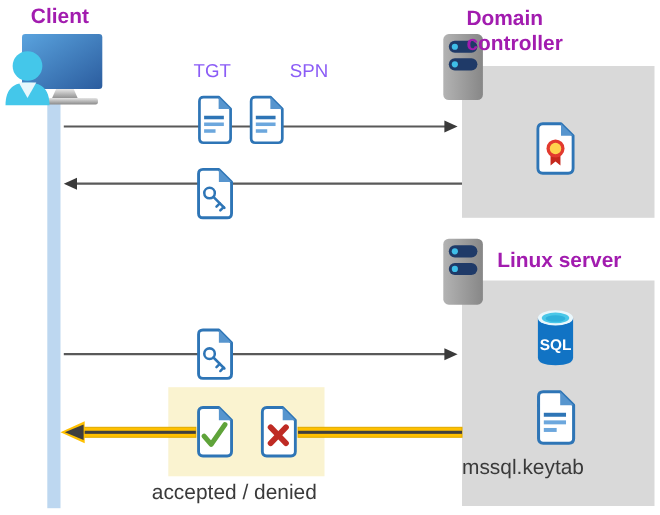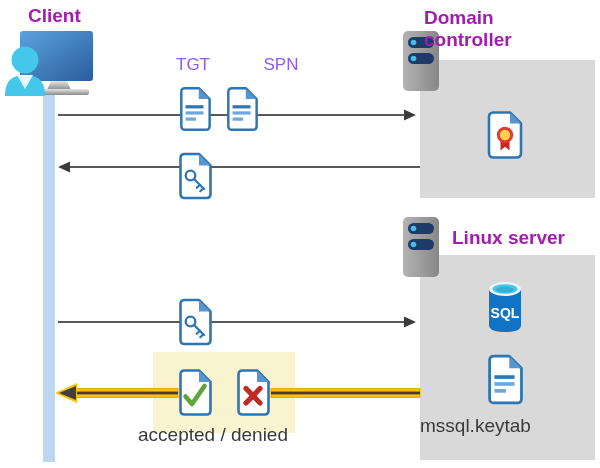--- a/index.html
+++ b/index.html
@@ -15,21 +15,21 @@
   .highlight{position:absolute;left:153px;top:352px;width:142px;height:81px;background:#FAF3D0;}
   .hdr{position:absolute;font-weight:700;font-size:19px;line-height:22px;color:#a21caf;}
   .client-lbl{left:28px;top:5px;}
   .dc-lbl{left:424px;top:7px;width:118px;}
   .linux-lbl{left:452px;top:227px;width:150px;}
   .ticket-lbl{position:absolute;top:55px;font-size:17px;color:#8b5cf6;text-align:center;width:44px;}
   .tgt-lbl{left:171px;}
   .spn-lbl{left:218px;margin-left:41px;}
   .cap{position:absolute;font-size:19px;color:#3A3A3A;text-align:left;}
   .keytab-lbl{left:420px;top:415px;width:175px;}
-  .result-lbl{left:138px;top:424px;width:174px;}
+  .result-lbl{left:138px;top:438px;width:174px;}
   svg{display:block;}
   .arrow-layer{position:absolute;left:0;top:0;pointer-events:none;}
 </style>
 </head>
 <body>
 
 <div class="canvas">
 
   <div class="gray-box dc-box"></div>
   <div class="gray-box linux-box"></div>

